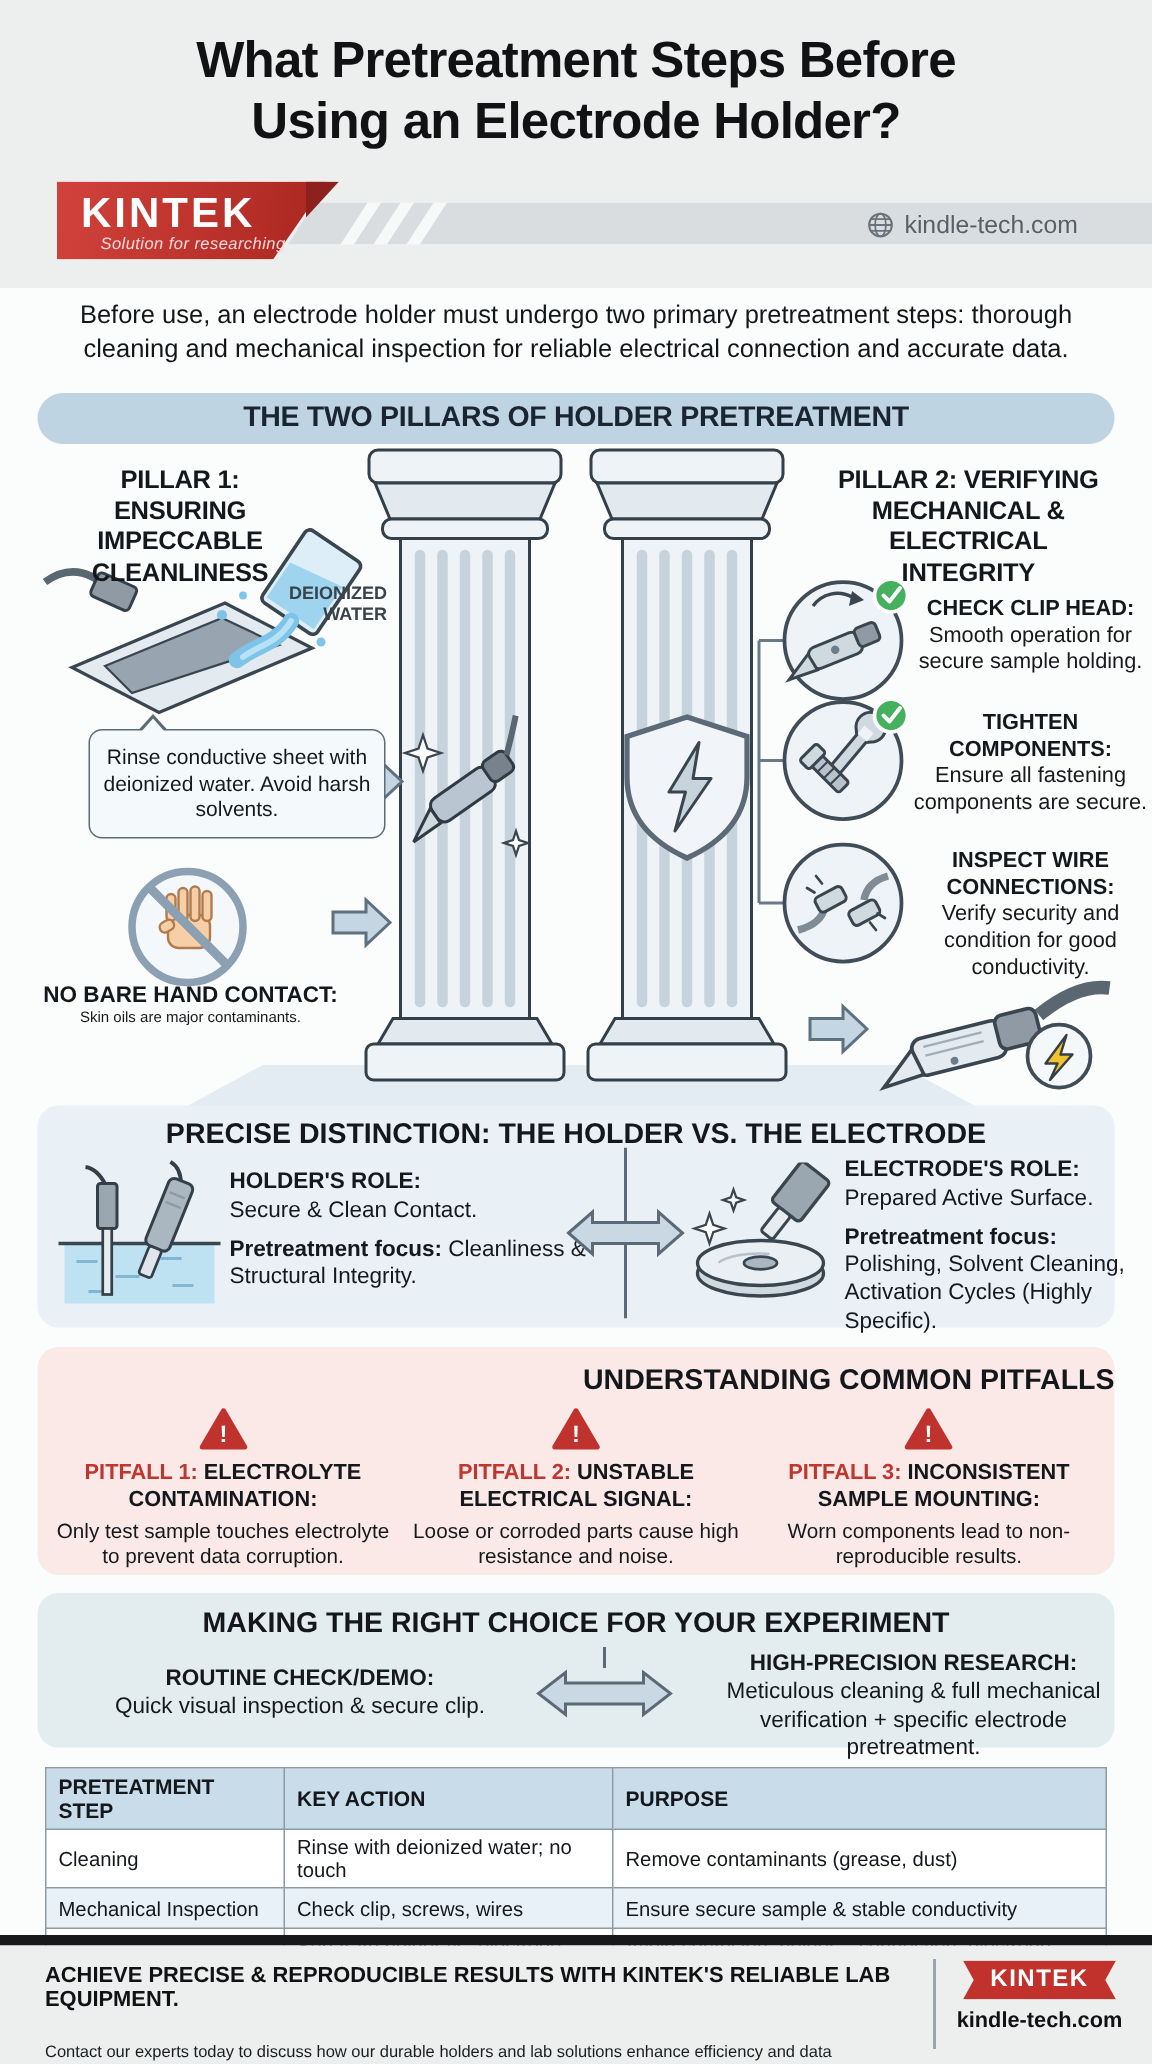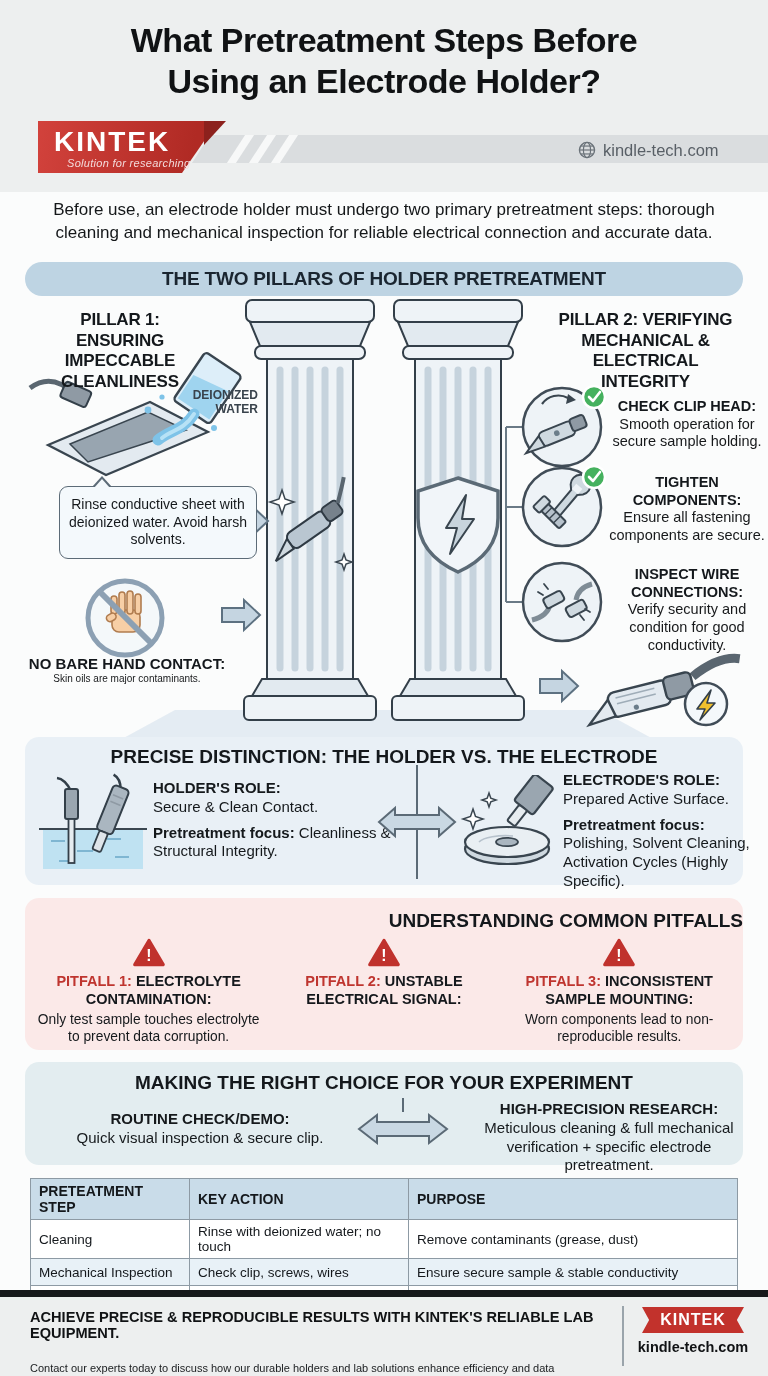--- a/index.html
+++ b/index.html
@@ -353,20 +353,21 @@
         </svg>
         <div><span class="pit-label">PITFALL 1:</span><span class="pit-name"> ELECTROLYTE CONTAMINATION:</span></div>
         <div class="pit-body">Only test sample touches electrolyte to prevent data corruption.</div>
       </div>
       <div class="pit-col">
         <svg width="34" height="30" viewBox="0 0 40 36">
           <path d="M20,3 L37,32 H3 Z" fill="#c0322d" stroke="#c0322d" stroke-width="4" stroke-linejoin="round"></path>
           <text x="20" y="28" text-anchor="middle" font-size="19" font-weight="bold" fill="#ffffff" font-family="Liberation Sans, sans-serif">!</text>
         </svg>
         <div><span class="pit-label">PITFALL 2:</span><span class="pit-name"> UNSTABLE ELECTRICAL SIGNAL:</span></div>
+        <div class="pit-body">Loose or corroded parts cause high resistance and noise.</div>
       </div>
       <div class="pit-col">
         <svg width="34" height="30" viewBox="0 0 40 36">
           <path d="M20,3 L37,32 H3 Z" fill="#c0322d" stroke="#c0322d" stroke-width="4" stroke-linejoin="round"></path>
           <text x="20" y="28" text-anchor="middle" font-size="19" font-weight="bold" fill="#ffffff" font-family="Liberation Sans, sans-serif">!</text>
         </svg>
         <div><span class="pit-label">PITFALL 3:</span><span class="pit-name"> INCONSISTENT SAMPLE MOUNTING:</span></div>
         <div class="pit-body">Worn components lead to non-reproducible results.</div>
       </div>
     </div>

